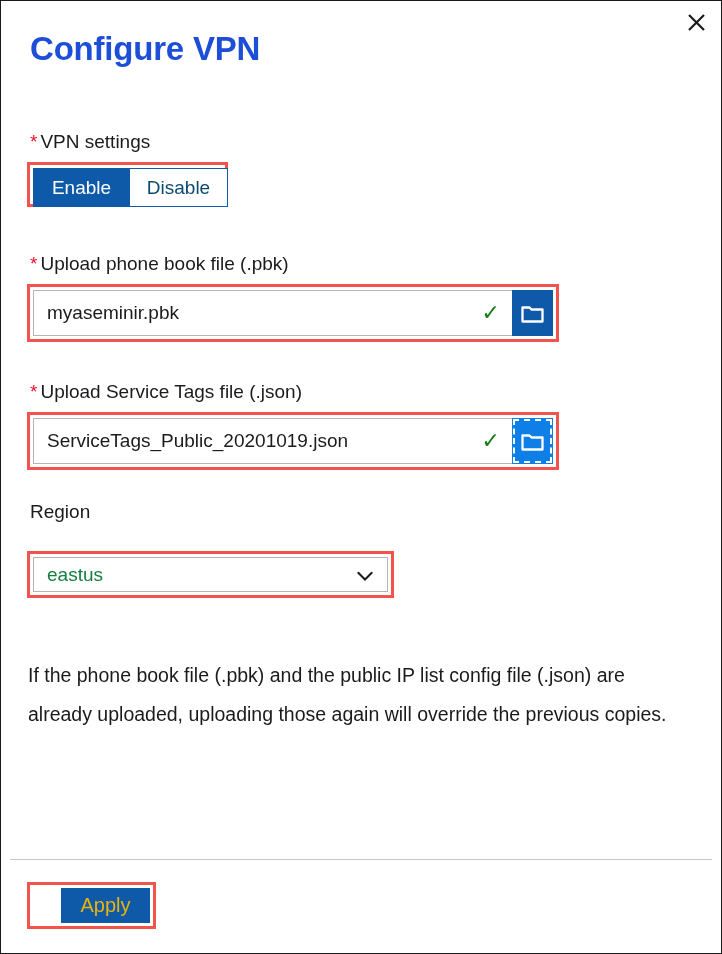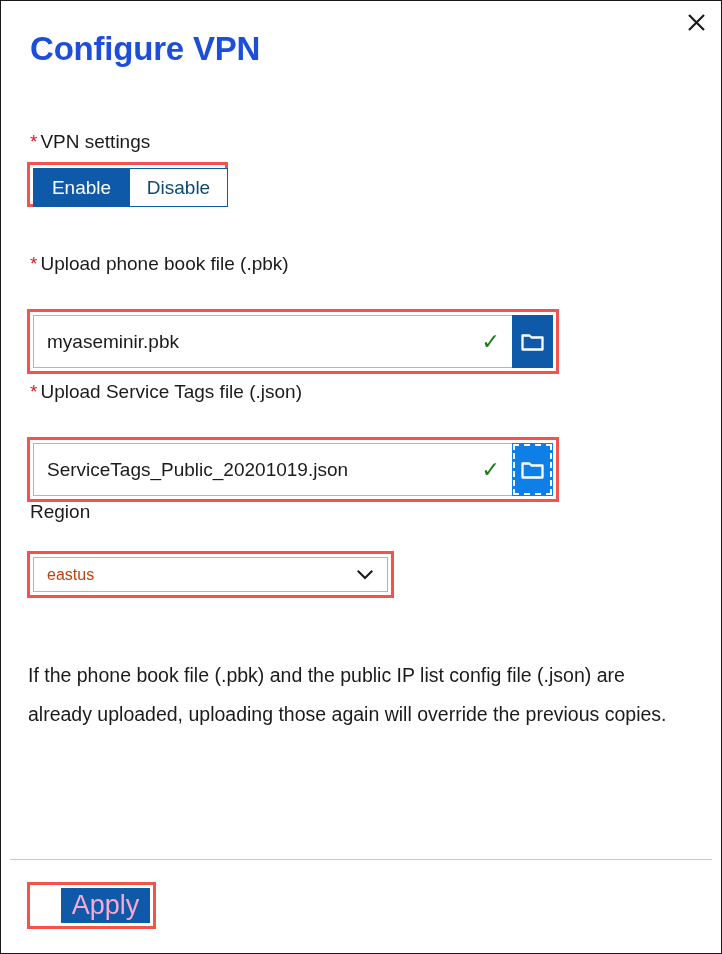--- a/index.html
+++ b/index.html
@@ -108,21 +108,21 @@
     width: 97px;
   }
   .toggle-opt.off {
     background: #ffffff;
     color: #0c4a6e;
     width: 98px;
     border-left: none;
   }
 
   
-  .upload-wrap { position: absolute; height: 65px; margin-top: 25px; }
+  .upload-wrap { position: absolute; height: 58px; }
   .upload-inner {
     position: absolute;
     left: 3px; top: 3px;
     right: 3px; bottom: 3px;
     display: flex;
     box-sizing: border-box;
   }
   .upload-text {
     flex: 1 1 auto;
     display: flex;
@@ -175,22 +175,22 @@
   }
   .select-inner {
     position: absolute;
     left: 3px; top: 3px; right: 3px; bottom: 3px;
     background: #ffffff;
     border: 1px solid #b4b4b4;
     box-sizing: border-box;
     display: flex;
     align-items: center;
     padding-left: 13px;
-    font-size: 16px;
-    color: #c2410c;
+    font-size: 19px;
+    color: #15803d;
     cursor: pointer;
   }
   .chev {
     position: absolute;
     right: 14px;
     top: 50%;
     transform: translateY(-50%);
     line-height: 1;
   }
 
@@ -218,23 +218,23 @@
     position: absolute;
     left: 26px;
     top: 881px;
     width: 129px;
     height: 47px;
   }
   .apply-btn {
     position: absolute;
     left: 3px; top: 3px; right: 3px; bottom: 3px;
     background: #0f5aa8;
-    color: #f9a8d4;
+    color: #eab308;
     border: none;
-    font-size: 27px;
+    font-size: 20px;
     font-family: "Liberation Sans", sans-serif;
     cursor: pointer;
     display: flex;
     align-items: center;
     justify-content: center;
     padding: 0;
     margin-left: 28px;
   }
 </style>
 </head>

